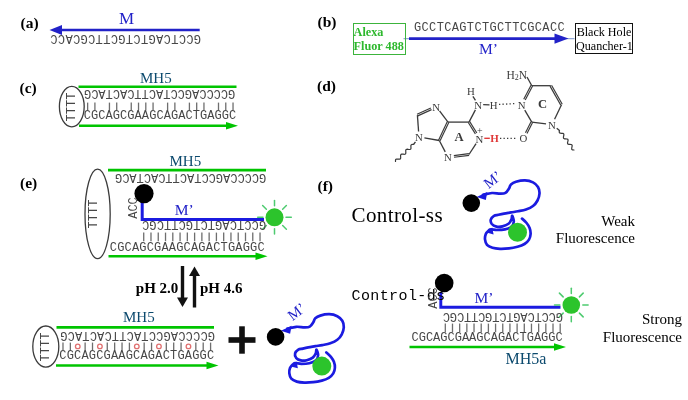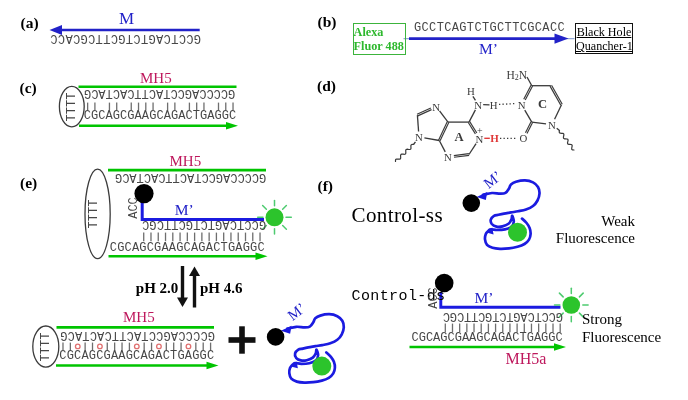--- a/index.html
+++ b/index.html
@@ -1,18 +1,18 @@
 <!DOCTYPE html>
 <html><head><meta charset="utf-8"><style>
 html,body{margin:0;padding:0;background:#fff;}
 #c{position:relative;width:688px;height:400px;background:#fff;overflow:hidden;font-family:"Liberation Serif",serif;}
 #c div{position:absolute;line-height:1;white-space:pre;}
 .lbl{font-weight:bold;font-size:15.5px;color:#000;}
 .seq{font-family:"Liberation Mono",monospace;font-size:12px;color:#474747;}
-.grn{color:#be185d;font-size:15px;}
+.grn{color:#0c4a6e;font-size:15px;}
 .blu{color:#2222c8;}
 svg{position:absolute;left:0;top:0;}
 </style></head><body>
 <div id="c">
 <svg width="688" height="400" viewBox="0 0 688 400">
 <line x1="61.0" y1="30" x2="199.7" y2="30" stroke="#2222c8" stroke-width="2.7" stroke-linecap="butt"></line>
 <polygon points="49.5,30 62.0,25.0 62.0,35.0" fill="#2222c8"></polygon>
 <line x1="403.5" y1="38.6" x2="574.5" y2="38.6" stroke="#93a9d6" stroke-width="1.2" stroke-linecap="butt"></line>
 <line x1="409" y1="38.6" x2="558.5" y2="38.6" stroke="#2222c8" stroke-width="2.8" stroke-linecap="butt"></line>
 <polygon points="568.5,38.6 554.5,33.5 554.5,43.7" fill="#2222c8"></polygon>
@@ -199,21 +199,21 @@
 <div class="lbl" style="left:19.5px;top:80px">(c)</div>
 <div class="lbl" style="left:317px;top:78px">(d)</div>
 <div class="lbl" style="left:20px;top:174.7px">(e)</div>
 <div class="lbl" style="left:317.5px;top:177.5px">(f)</div>
 <div class="blu" style="left:118.9px;top:10px;font-size:17px">M</div>
 <div class="seq" style="left:50.3px;top:32px;font-size:12px;transform:rotate(180deg);letter-spacing:0.35px;">GCCTCAGTCTGCTTCGCACC</div>
 <div style="left:352.6px;top:22.8px;width:51px;height:29px;border:1.8px solid #3cb43c;color:#2db82d;font-weight:bold;font-size:12.2px;text-align:left;line-height:14.4px;padding-top:1px;">Alexa
 Fluor 488</div>
 <div class="seq" style="left:414px;top:21.7px;font-size:12px;letter-spacing:0.35px;">GCCTCAGTCTGCTTCGCACC</div>
 <div class="blu" style="left:479px;top:40.7px;font-size:15.5px">M’</div>
-<div style="left:575px;top:22.5px;width:56px;height:28px;border:1.8px solid #111;color:#000;font-size:12.1px;text-align:center;line-height:14.4px;padding:1px 0 0 0;text-decoration:underline;">Black Hole
+<div style="left:575px;top:22.5px;width:56px;height:28px;border:1.8px solid #111;color:#000;font-size:12.1px;text-align:center;line-height:14.4px;padding:1px 0 0 0;">Black Hole
 Quancher-1</div>
 <div class="grn" style="left:140px;top:70.5px">MH5</div>
 <div class="seq" style="left:84.3px;top:87.3px;font-size:12px;transform:rotate(180deg);">GCCCCAGCCTACTTCACTACG</div>
 <div class="seq" style="left:83.7px;top:110.4px;font-size:12px;letter-spacing:0.07px;">CGCAGCGAAGCAGACTGAGGC</div>
 <div class="seq" style="left:71.6px;top:106.8px;font-size:12px;transform:translate(-50%,-50%) rotate(-90deg);">TTTT</div>
 <div class="grn" style="left:169.5px;top:153.5px">MH5</div>
 <div class="seq" style="left:114.8px;top:171.2px;font-size:12px;transform:rotate(180deg);">GCCCCAGCCTACTTCACTACG</div>
 <div class="seq" style="left:134px;top:207.5px;font-size:12px;transform:translate(-50%,-50%) rotate(-90deg);">ACC</div>
 <div class="blu" style="left:174.7px;top:201.6px;font-size:15.5px">M’</div>
 <div class="seq" style="left:141.8px;top:218.3px;font-size:12px;transform:rotate(180deg);letter-spacing:0.1px;">GCCTCAGTCTGCTTCGC</div>
@@ -229,15 +229,15 @@
 <div style="left:351.5px;top:205px;font-size:21px;letter-spacing:0.4px;">Control-ss</div>
 <div class="blu" style="left:493px;top:179.5px;font-size:15px;transform:translate(-50%,-50%) rotate(-38deg);font-family:'Liberation Serif',serif;">M’</div>
 <div style="left:534px;top:212.5px;width:101px;text-align:right;font-size:15px;line-height:17.8px;">Weak
 Fluorescence</div>
 <div style="left:351.5px;top:288.7px;font-size:15px;letter-spacing:0.4px;font-family:Liberation Mono, monospace;">Control-ds</div>
 <div class="seq" style="left:433.8px;top:298.4px;font-size:12px;transform:translate(-50%,-50%) rotate(-90deg);">ACC</div>
 <div class="blu" style="left:474.5px;top:290.1px;font-size:15.5px">M’</div>
 <div class="seq" style="left:443px;top:310.2px;font-size:12px;transform:rotate(180deg);letter-spacing:-0.15px;">GCCTCAGTCTGCTTCGC</div>
 <div class="seq" style="left:411.5px;top:331.6px;font-size:12px;">CGCAGCGAAGCAGACTGAGGC</div>
 <div class="grn" style="left:473.5px;top:351.4px;font-size:16px;margin-left:32px;">MH5a</div>
-<div style="left:582px;top:309.9px;width:100px;text-align:left;font-size:15px;line-height:18.4px;">Strong
+<div style="left:582px;top:309.9px;width:100px;text-align:right;font-size:15px;line-height:18.4px;">Strong
 Fluorescence</div>
 
 </div>
 </body></html>

